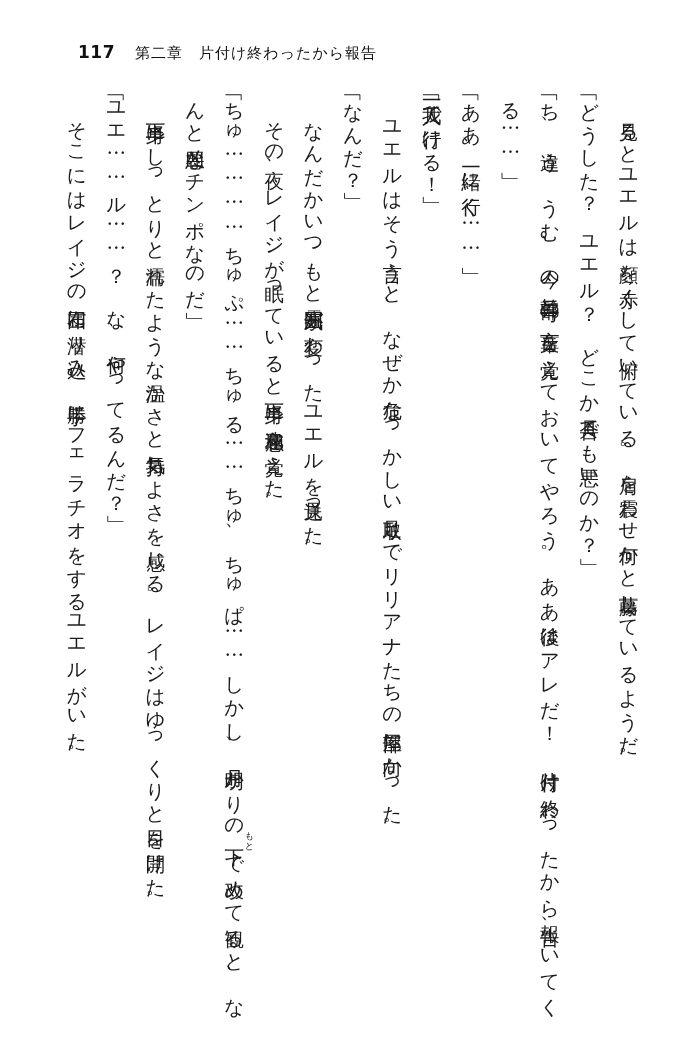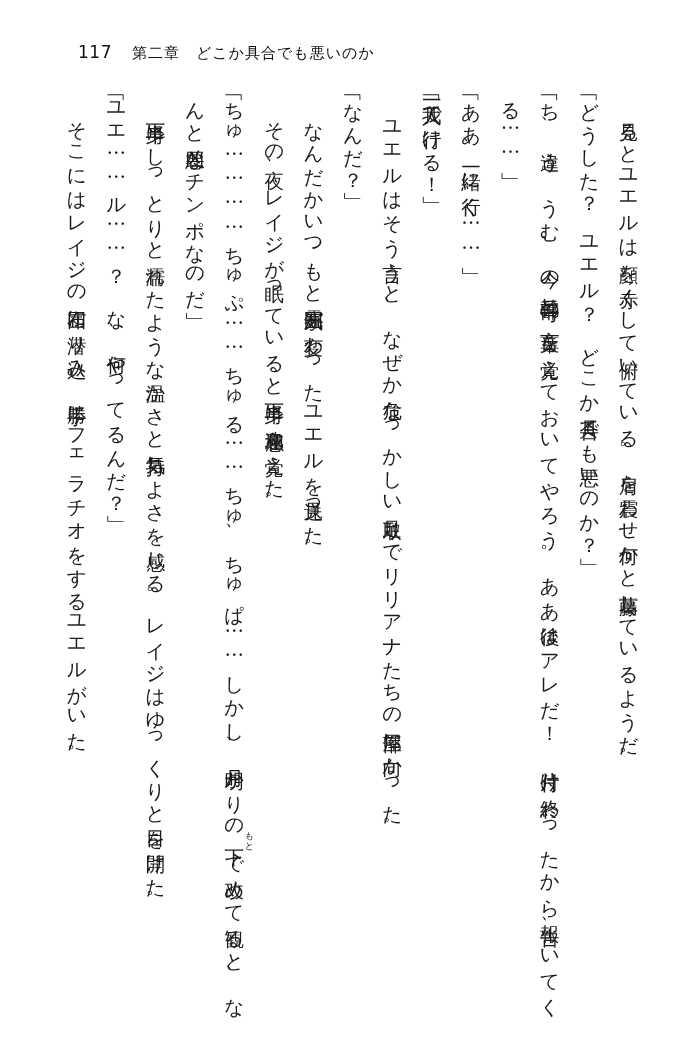--- a/index.html
+++ b/index.html
@@ -31,21 +31,21 @@
     right: 0;
     height: 26px;
     display: flex;
     align-items: baseline;
     justify-content: flex-start;
     padding-left: 78px;
     font-family: "DejaVu Sans", "Liberation Sans", sans-serif;
   }
   .page-number {
     font-size: 17px;
-    font-weight: normal;
+    font-weight: bold;
     letter-spacing: 0.5px;
     color: #111;
   }
   .chapter-title {
     font-size: 15px;
     margin-left: 20px;
     letter-spacing: 1px;
     color: #111;
     font-family: "DejaVu Sans", "Liberation Sans", sans-serif;
   }
@@ -91,21 +91,21 @@
     letter-spacing: 0;
   }
 </style>
 </head>
 <body>
 
 <div class="page">
 
   <div class="header">
     <span class="page-number">117</span>
-    <span class="chapter-title">第二章　どこか具合でも悪いのか</span>
+    <span class="chapter-title">第二章　片付け終わったから報告</span>
   </div>
 
   <div class="body-area">
     <div class="vtext" id="vtext">
         <p>見るとユエルは顔を赤くして俯いている。肩を震わせ何かと葛藤しているようだ。</p>
         <p class="noindent">「どうした？　ユエル？　どこか具合でも悪いのか？」</p>
         <p class="noindent">「ち、違う。うむ、今の幹部二号の言葉を覚えておいてやろう。ああ後はアレだ！　片付け終わったから報告、いてくる……」</p>
         <p class="noindent">「ああ、一緒に行く……」</p>
         <p class="noindent">「我一人で行ける！」</p>
         <p>ユエルはそう言うと、なぜか危なっかしい足取りでリリアナたちの部屋に向かった。</p>

